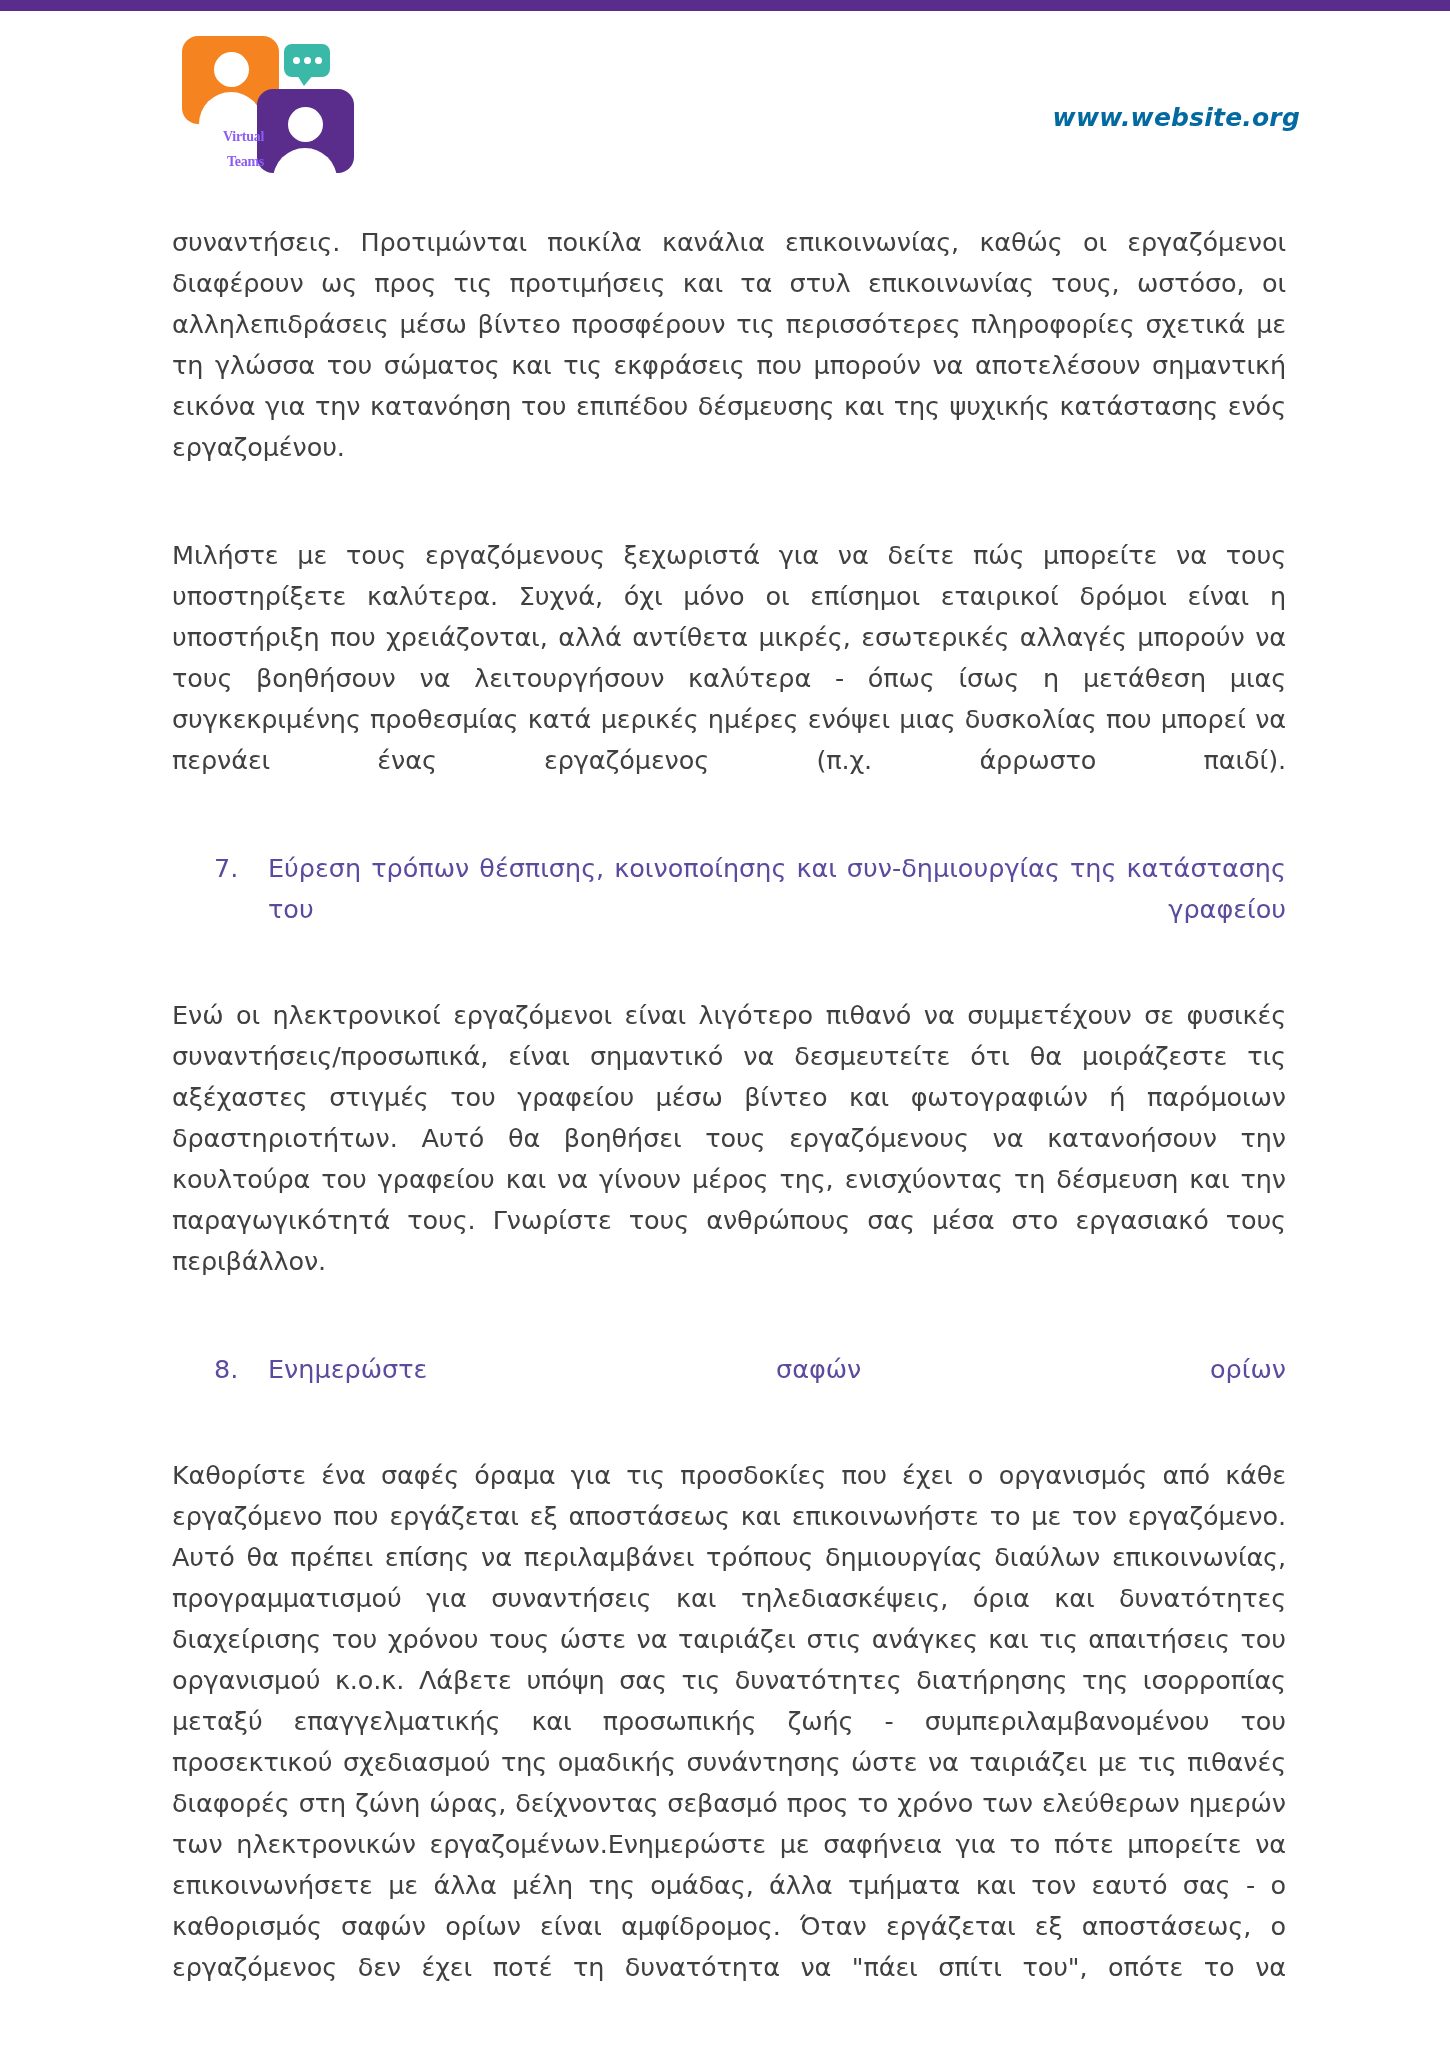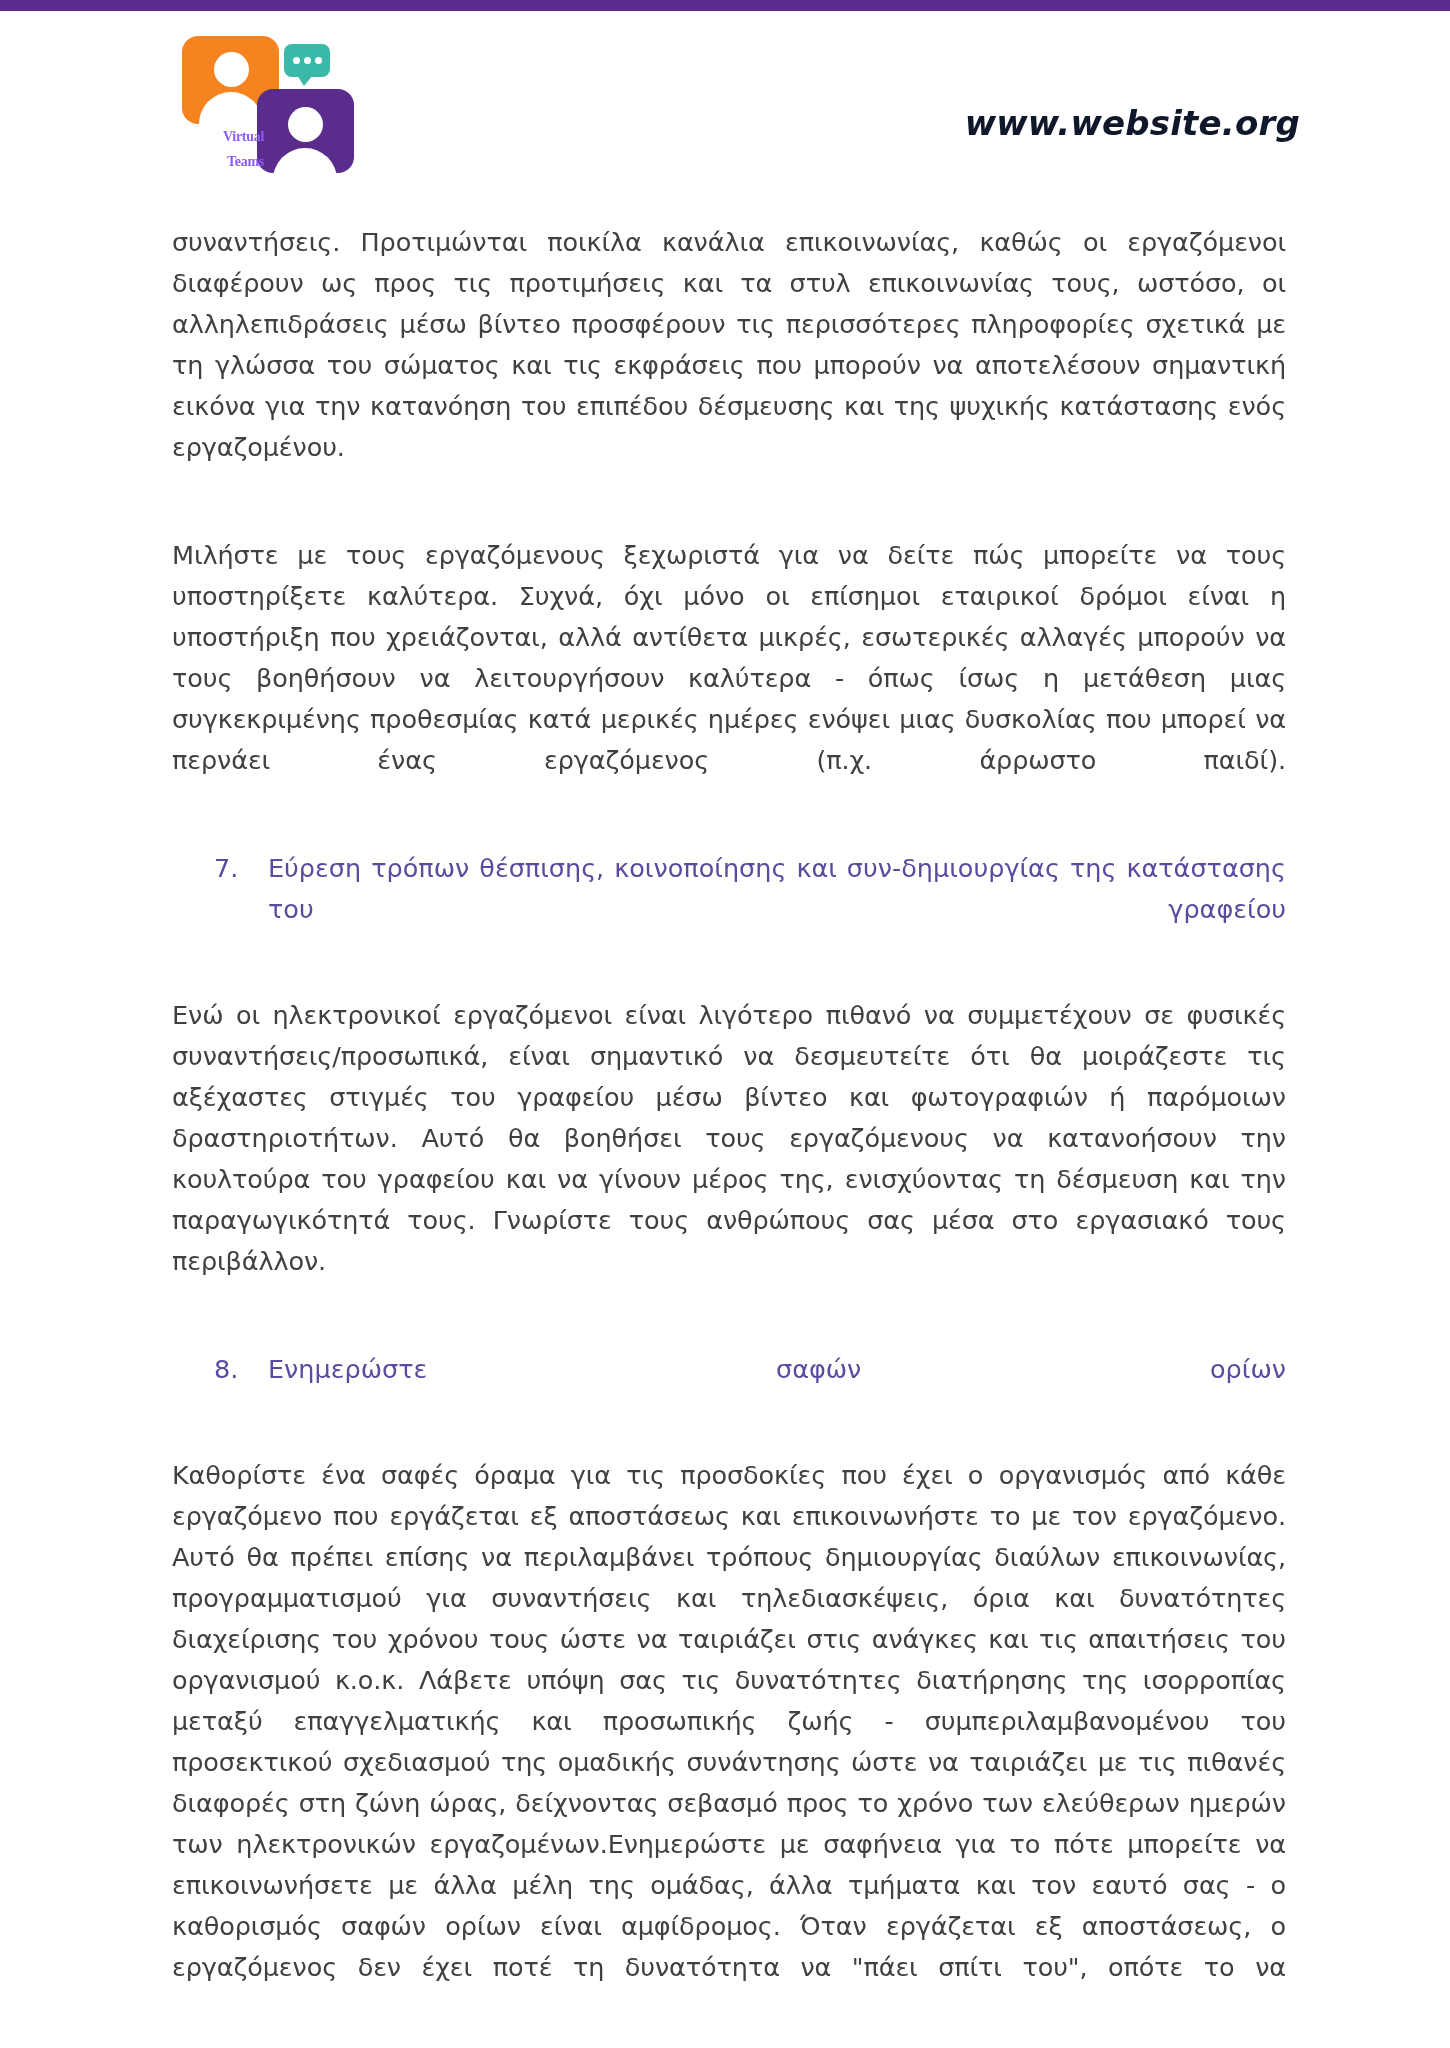--- a/index.html
+++ b/index.html
@@ -123,25 +123,25 @@
     font-weight: bold;
     font-size: 14px;
     line-height: 25px;
     letter-spacing: -0.3px;
   }
 
   .site-url {
     position: absolute;
     right: 150px;
     top: 92px;
-    color: #0f172a;
+    color: #0369a1;
     font-family: "DejaVu Sans", sans-serif;
     font-style: italic;
     font-weight: bold;
-    font-size: 34px;
+    font-size: 25px;
     letter-spacing: 0.2px;
     margin-left: 11px;
   }
 
   
   .content {
     position: absolute;
     left: 172px;
     top: 222px;
     width: 1114px;

